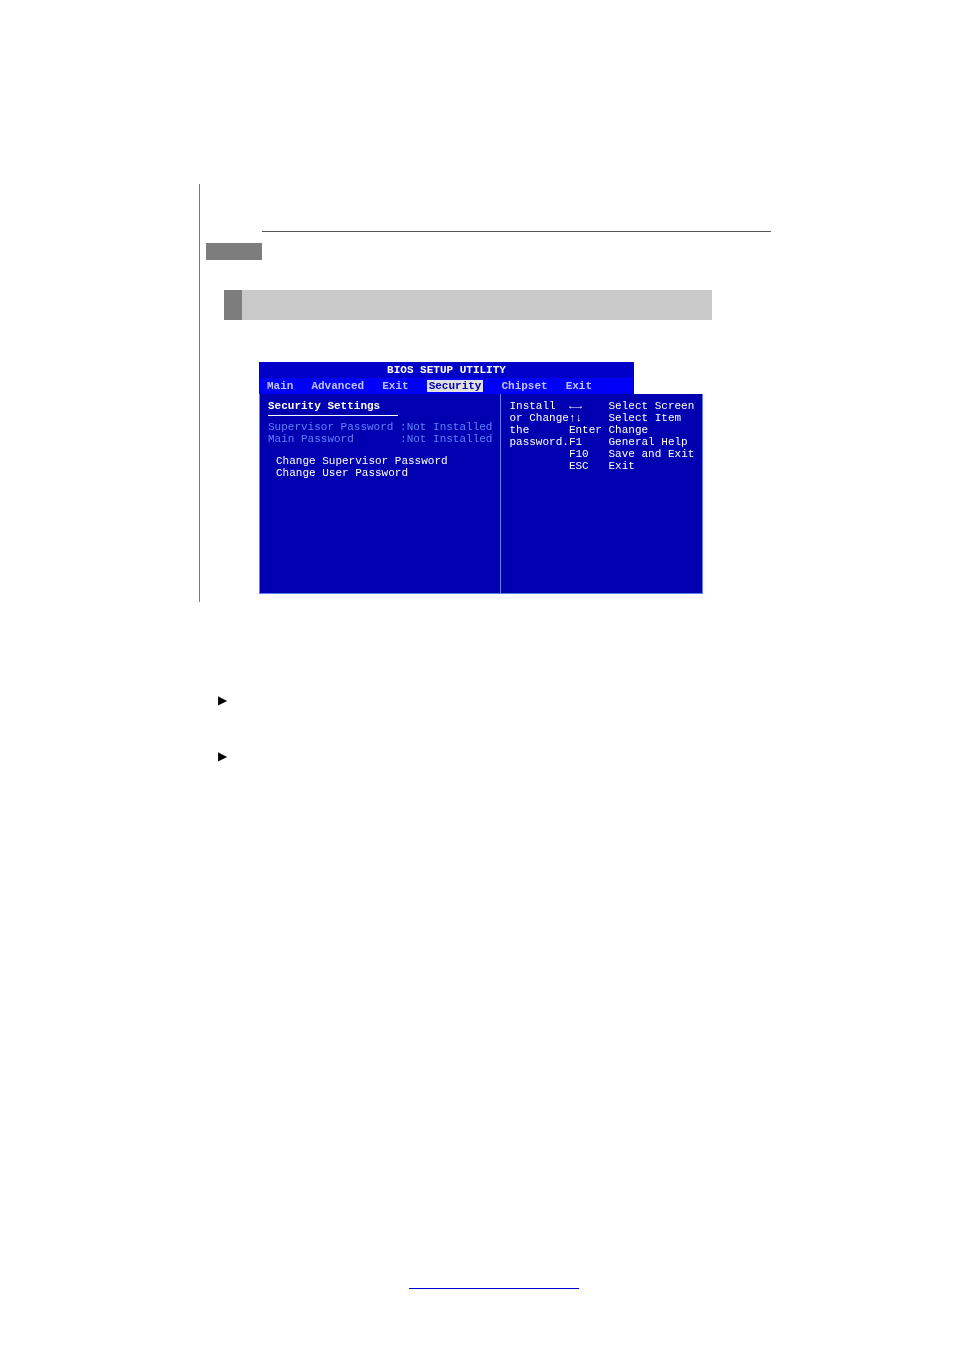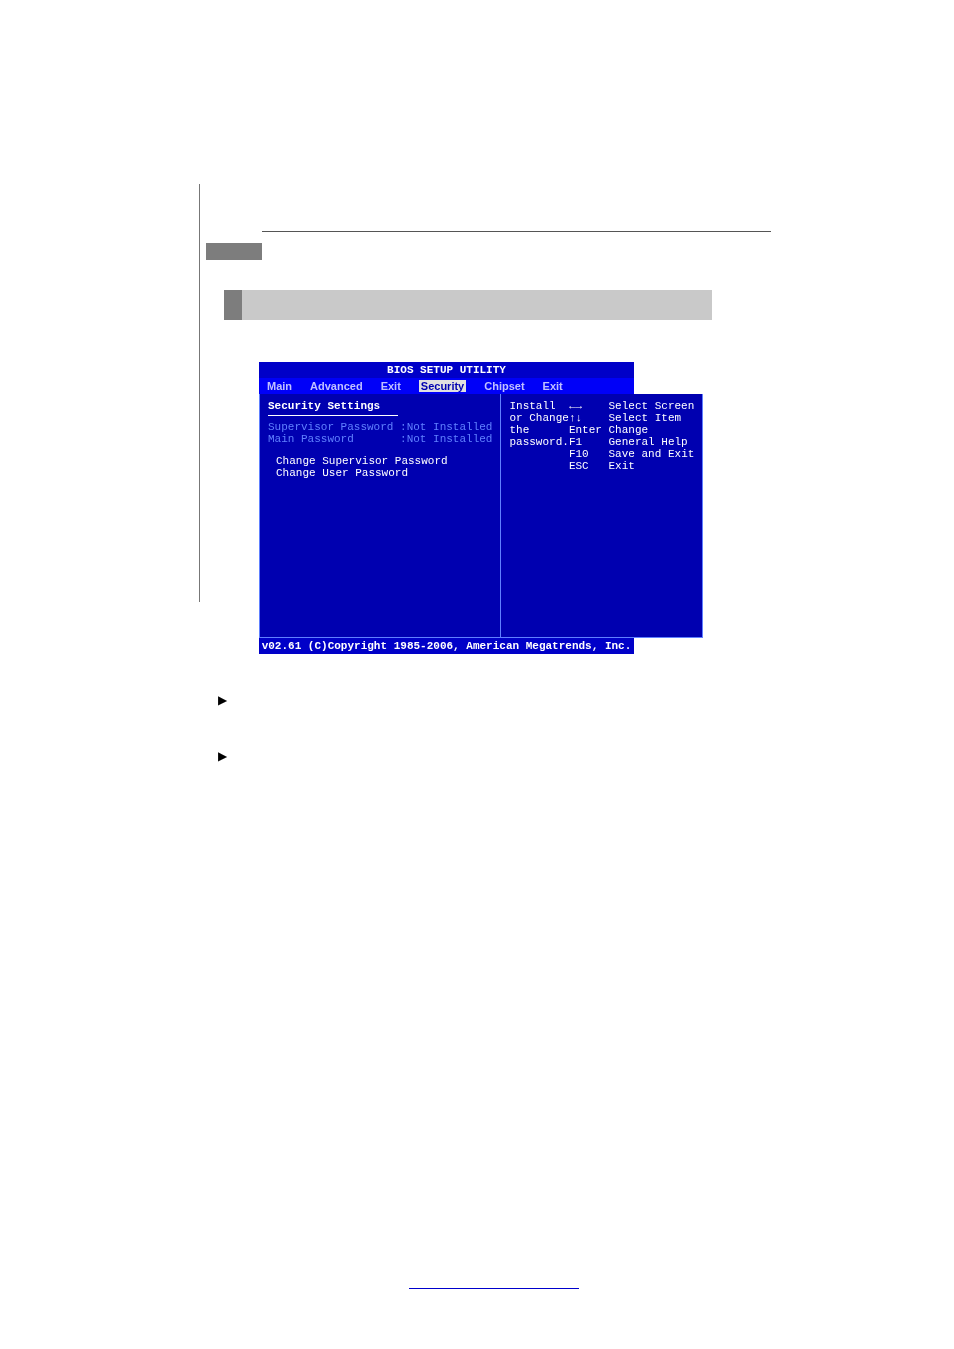--- a/index.html
+++ b/index.html
@@ -62,35 +62,35 @@
     color: #fff;
     text-align: center;
     font-family: 'Courier New', monospace;
     font-size: 11px;
     font-weight: bold;
     padding: 2px 0;
   }
   .bios-menubar {
     background: #0000f8;
     color: #c0c0ff;
-    font-family: Liberation Sans, sans-serif;
+    font-family: Liberation Mono, monospace;
     font-size: 11px;
     padding: 2px 8px;
     display: flex;
     gap: 18px;
     font-weight: bold;
   }
   .bios-menubar .active {
     background: #e0e0e0;
     color: #0000b0;
     padding: 0 2px;
   }
   .bios-body {
     display: flex;
-    height: 244px;
+    height: 200px;
   }
   .bios-left {
     flex: 1.7;
     background: #0000b0;
     border: 1px solid #6080ff;
     border-top: none;
     padding: 6px 8px;
     font-family: 'Courier New', monospace;
     font-size: 11px;
     color: #ffffff;
@@ -191,19 +191,18 @@
       <div>
         <div class="nav-row"><span class="nav-key">←→</span>    <span class="nav-desc">Select Screen</span></div>
         <div class="nav-row"><span class="nav-key">↑↓</span>    <span class="nav-desc">Select Item</span></div>
         <div class="nav-row"><span class="nav-key">Enter</span> <span class="nav-desc">Change</span></div>
         <div class="nav-row"><span class="nav-key">F1</span>    <span class="nav-desc">General Help</span></div>
         <div class="nav-row"><span class="nav-key">F10</span>   <span class="nav-desc">Save and Exit</span></div>
         <div class="nav-row"><span class="nav-key">ESC</span>   <span class="nav-desc">Exit</span></div>
       </div>
     </div>
   </div>
-  <div class="bios-footer">v02.61 (C)Copyright 1985-2006, American Megatrends, Inc.</div>
 </div>
 
 <div class="tri tri1">▶</div>
 <div class="tri tri2">▶</div>
 
 <div class="page-hr"></div>
 
 </body></html>

